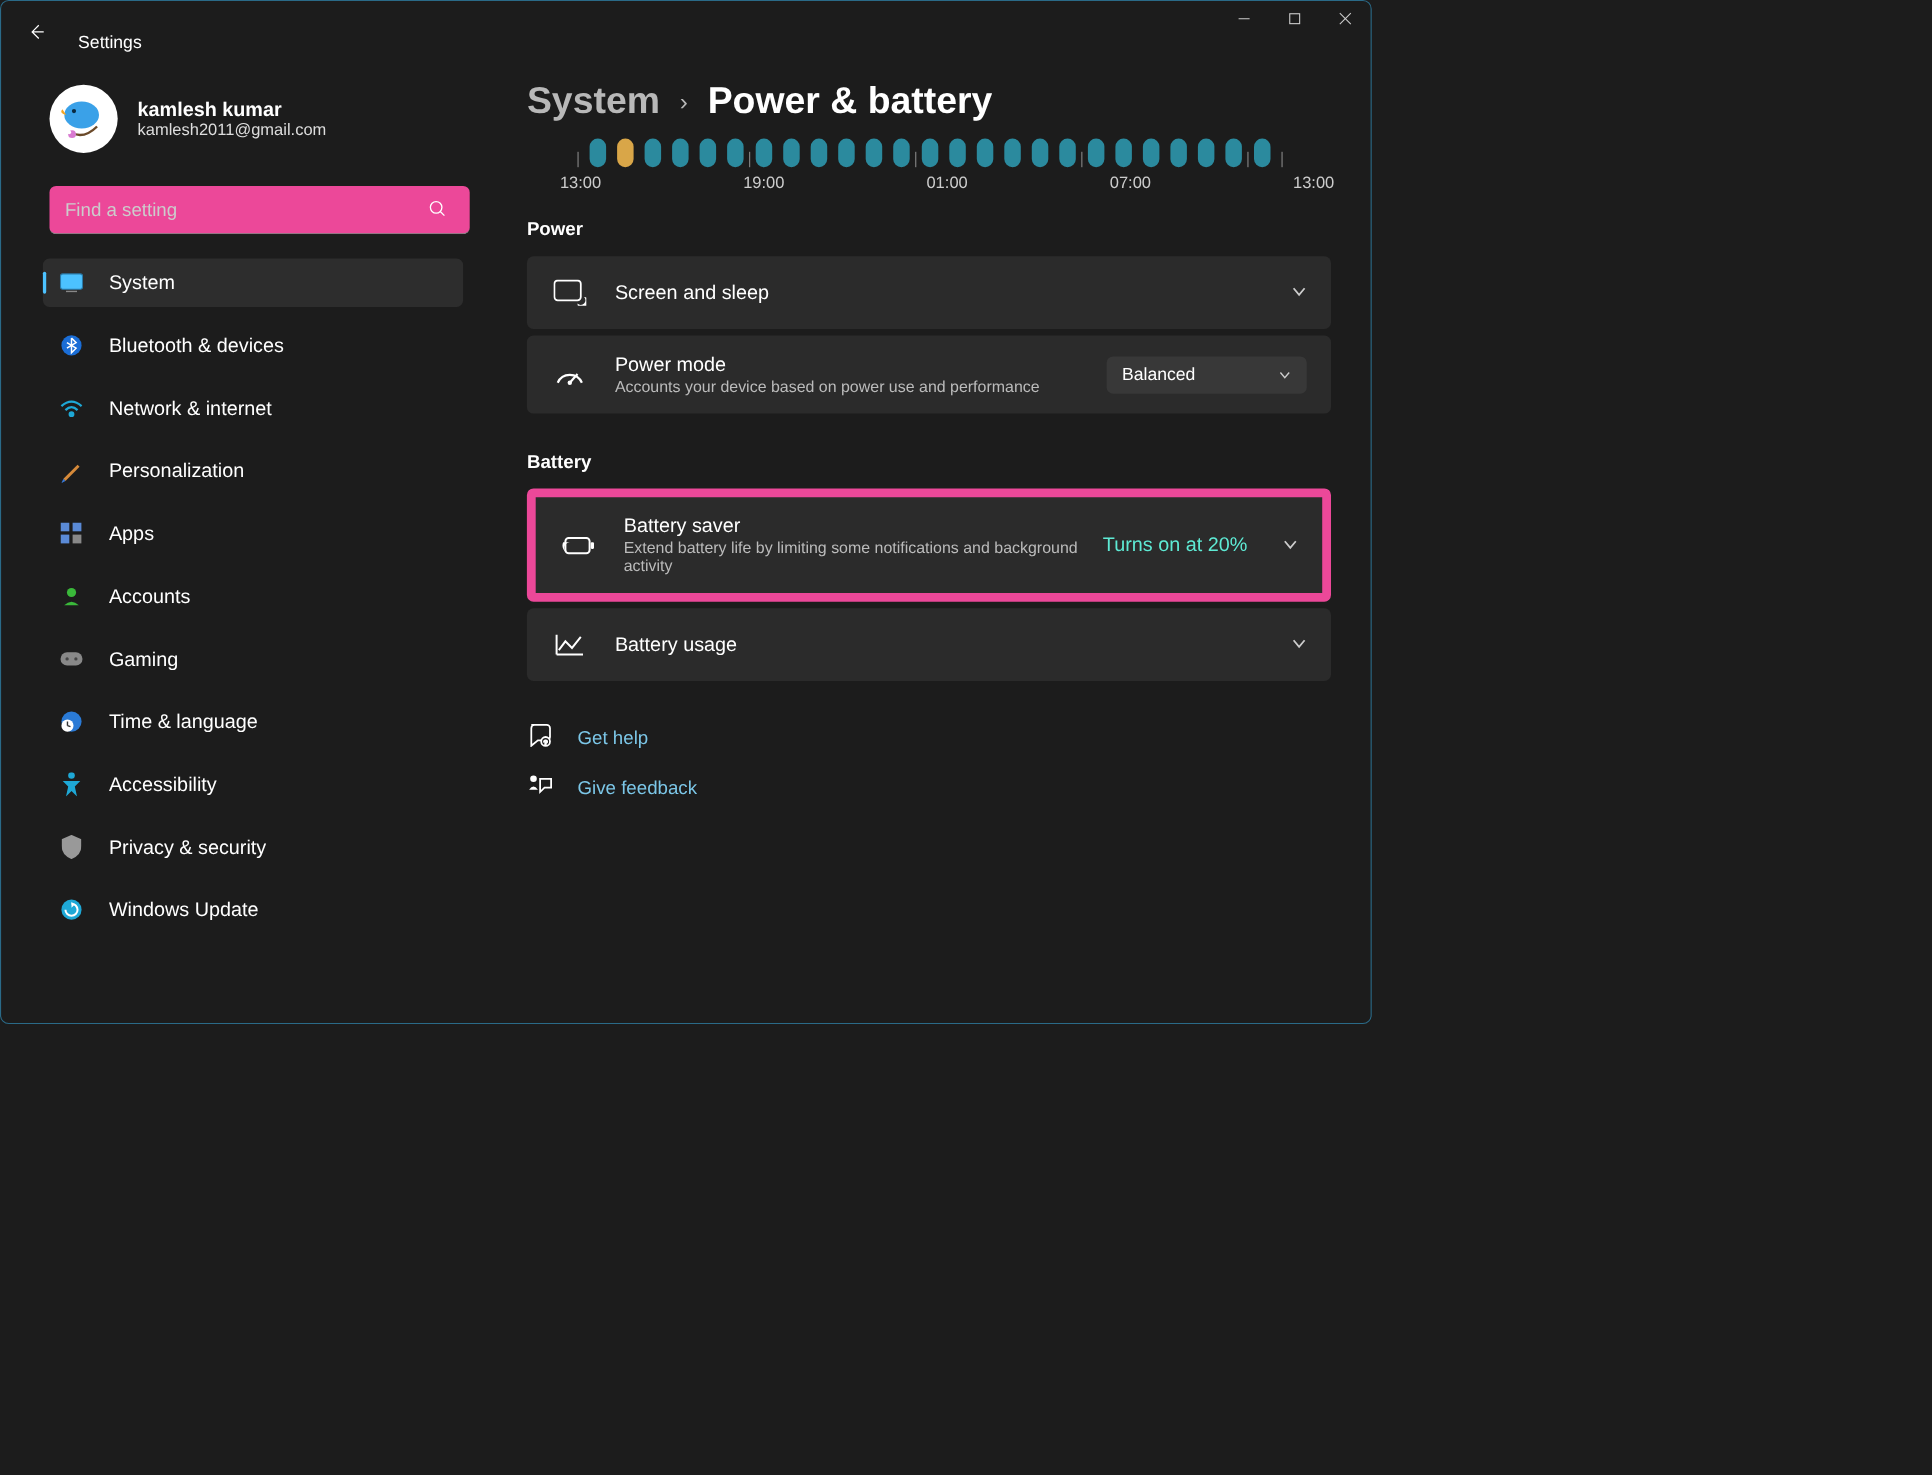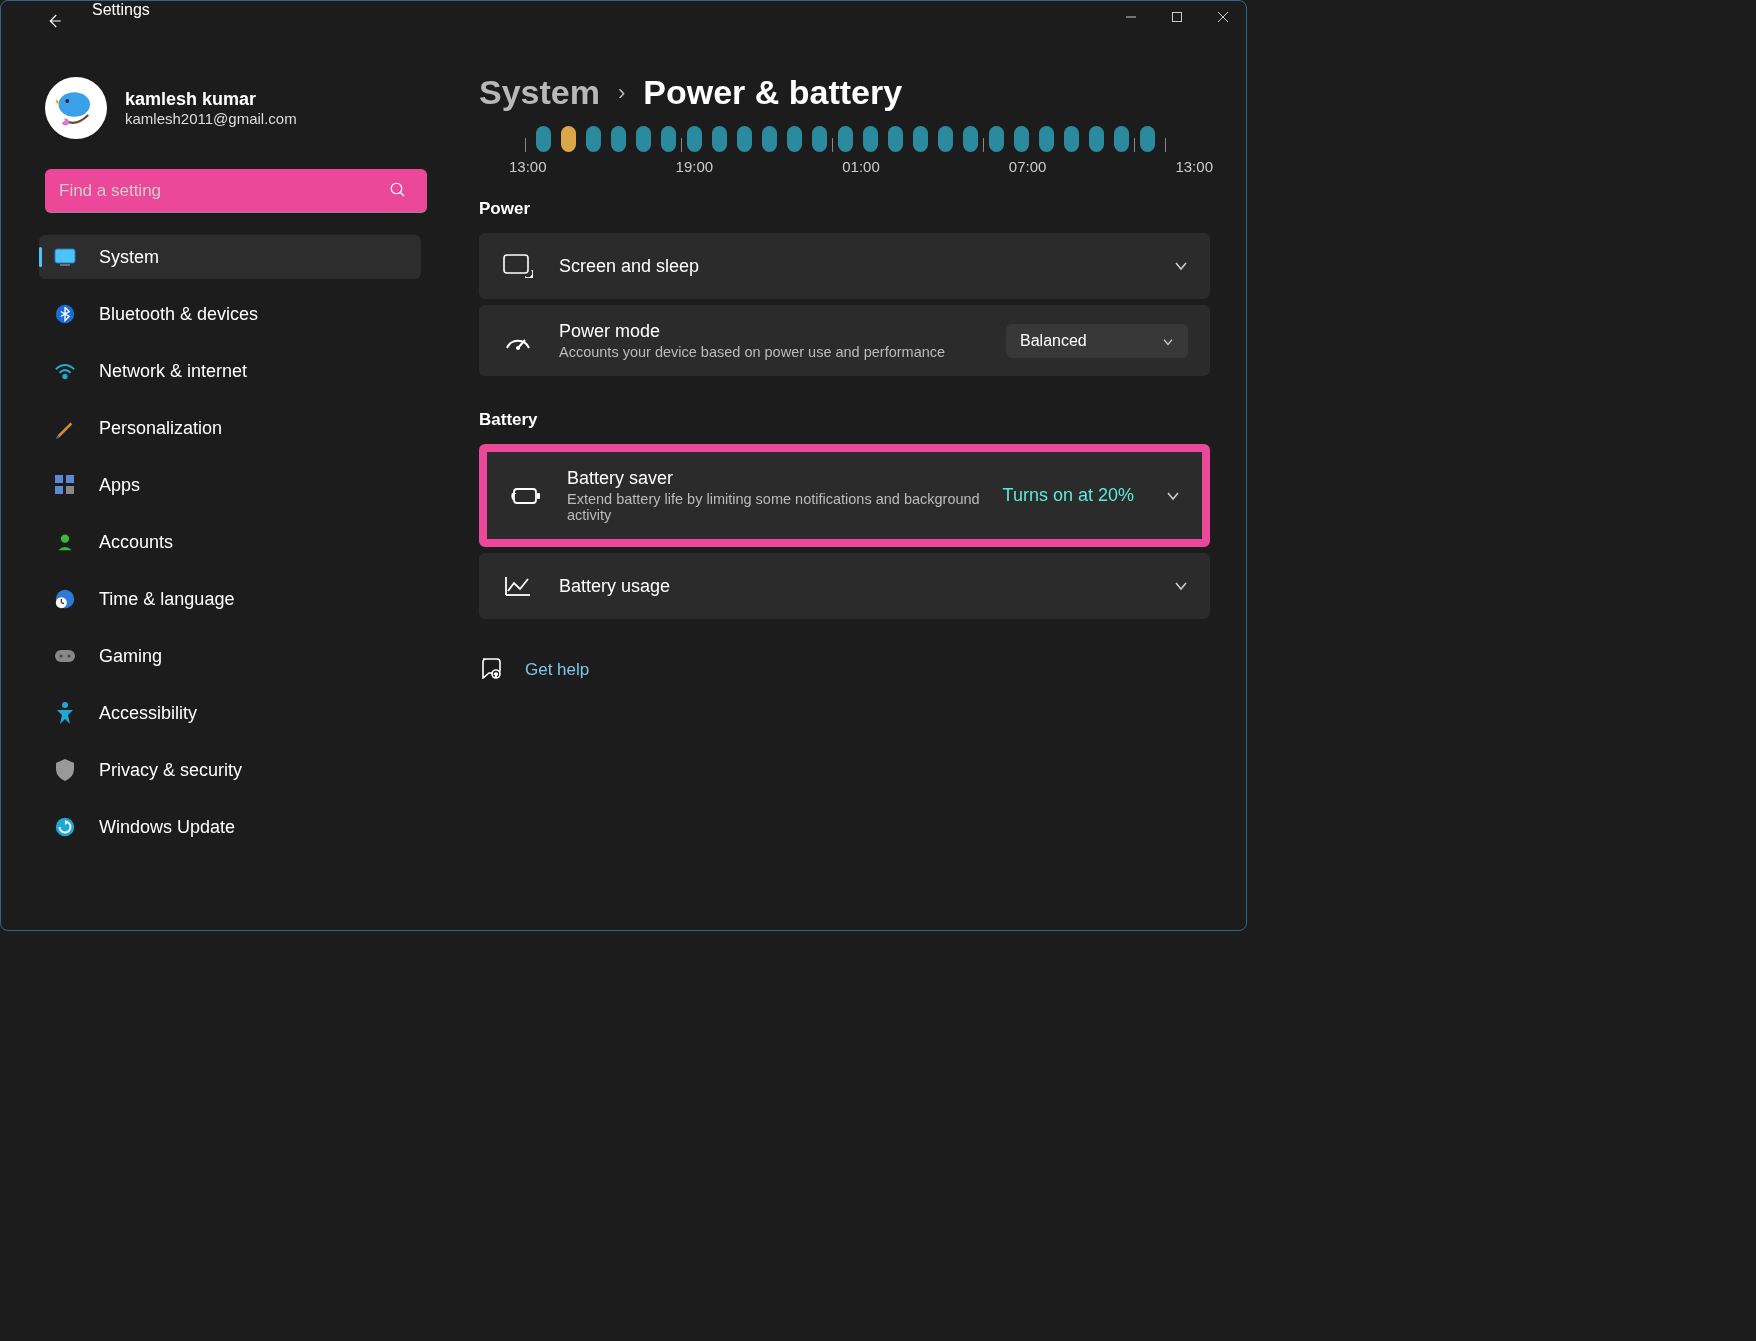--- a/index.html
+++ b/index.html
@@ -7,22 +7,22 @@
   width: 1247px; height: 931px;
   background: #1c1c1c;
   color: #fff;
   overflow: hidden;
   border: 1px solid #2a6a88;
   border-radius: 8px;
 }
 .titlebar {
   height: 48px;
   display: flex;
-  align-items: flex-start;
-  padding: 0 21px;
+  align-items: flex-end;
+  padding: 0 0;
   position: relative;
 }
 .back-btn {
   width: 40px; height: 40px;
   display: flex; align-items: center; justify-content: center;
   margin-left: 12px;
   cursor: pointer;
 }
 .app-title { margin-left: 18px; font-size: 16px; }
 .win-controls {
@@ -291,38 +291,38 @@
         <span class="nav-icon">
             <svg width="20" height="20" viewBox="0 0 24 24">
               <circle cx="12" cy="8" r="5" fill="#3ab83a"></circle>
               <path d="M4 22 Q12 14 20 22 Z" fill="#3ab83a"></path>
             </svg>
           </span>
         <span>Accounts</span>
       </div>
       <div class="nav-item">
         <span class="nav-icon">
+            <svg width="24" height="16" viewBox="0 0 24 16">
+              <rect x="2" y="2" width="20" height="12" rx="6" fill="#888"></rect>
+              <circle cx="8" cy="8" r="1.5" fill="#444"></circle>
+              <circle cx="16" cy="8" r="1.5" fill="#444"></circle>
+            </svg>
+          </span>
+        <span>Gaming</span>
+      </div>
+      <div class="nav-item">
+        <span class="nav-icon">
             <svg width="22" height="22" viewBox="0 0 24 24">
               <circle cx="12" cy="12" r="10" fill="#2a7ad6"></circle>
               <circle cx="8" cy="16" r="6" fill="#fff"></circle>
               <line x1="8" y1="16" x2="8" y2="12" stroke="#333" stroke-width="1.4"></line>
               <line x1="8" y1="16" x2="11" y2="17" stroke="#333" stroke-width="1.4"></line>
             </svg>
           </span>
         <span>Time &amp; language</span>
-      </div>
-      <div class="nav-item">
-        <span class="nav-icon">
-            <svg width="24" height="16" viewBox="0 0 24 16">
-              <rect x="2" y="2" width="20" height="12" rx="6" fill="#888"></rect>
-              <circle cx="8" cy="8" r="1.5" fill="#444"></circle>
-              <circle cx="16" cy="8" r="1.5" fill="#444"></circle>
-            </svg>
-          </span>
-        <span>Gaming</span>
       </div>
       <div class="nav-item">
         <span class="nav-icon">
             <svg width="20" height="22" viewBox="0 0 20 22">
               <circle cx="10" cy="3" r="3" fill="#1ea8d6"></circle>
               <path d="M2 8 L18 8 L13 13 L15 22 L10 17 L5 22 L7 13 Z" fill="#1ea8d6"></path>
             </svg>
           </span>
         <span>Accessibility</span>
       </div>
@@ -472,15 +472,23 @@
 
     <div class="links">
       <div class="link">
         <span><svg width="24" height="22" viewBox="0 0 24 22" fill="none" stroke="#fff" stroke-width="1.6">
               <path d="M4 2 h14 a3 3 0 0 1 3 3 v8 a3 3 0 0 1 -3 3 h-8 l-6 5 v-5 a3 3 0 0 1 0 0 v-11 a3 3 0 0 1 3 -3 z"></path>
               <circle cx="17" cy="17" r="4" fill="#1c1c1c"></circle>
               <text x="17" y="20" font-size="6" fill="#fff" text-anchor="middle">?</text>
             </svg></span>
         <span class="link-text">Get help</span>
       </div>
+      <div class="link">
+        <span><svg width="24" height="20" viewBox="0 0 24 20" fill="#fff">
+              <circle cx="6" cy="4" r="3"></circle>
+              <path d="M2 14 Q6 8 10 14 Z"></path>
+              <path d="M12 4 h10 v8 h-6 l-4 4 v-4 z" fill="none" stroke="#fff" stroke-width="1.6"></path>
+            </svg></span>
+        <span class="link-text">Give feedback</span>
+      </div>
     </div>
   </div>
 </div>
 
 </body></html>

